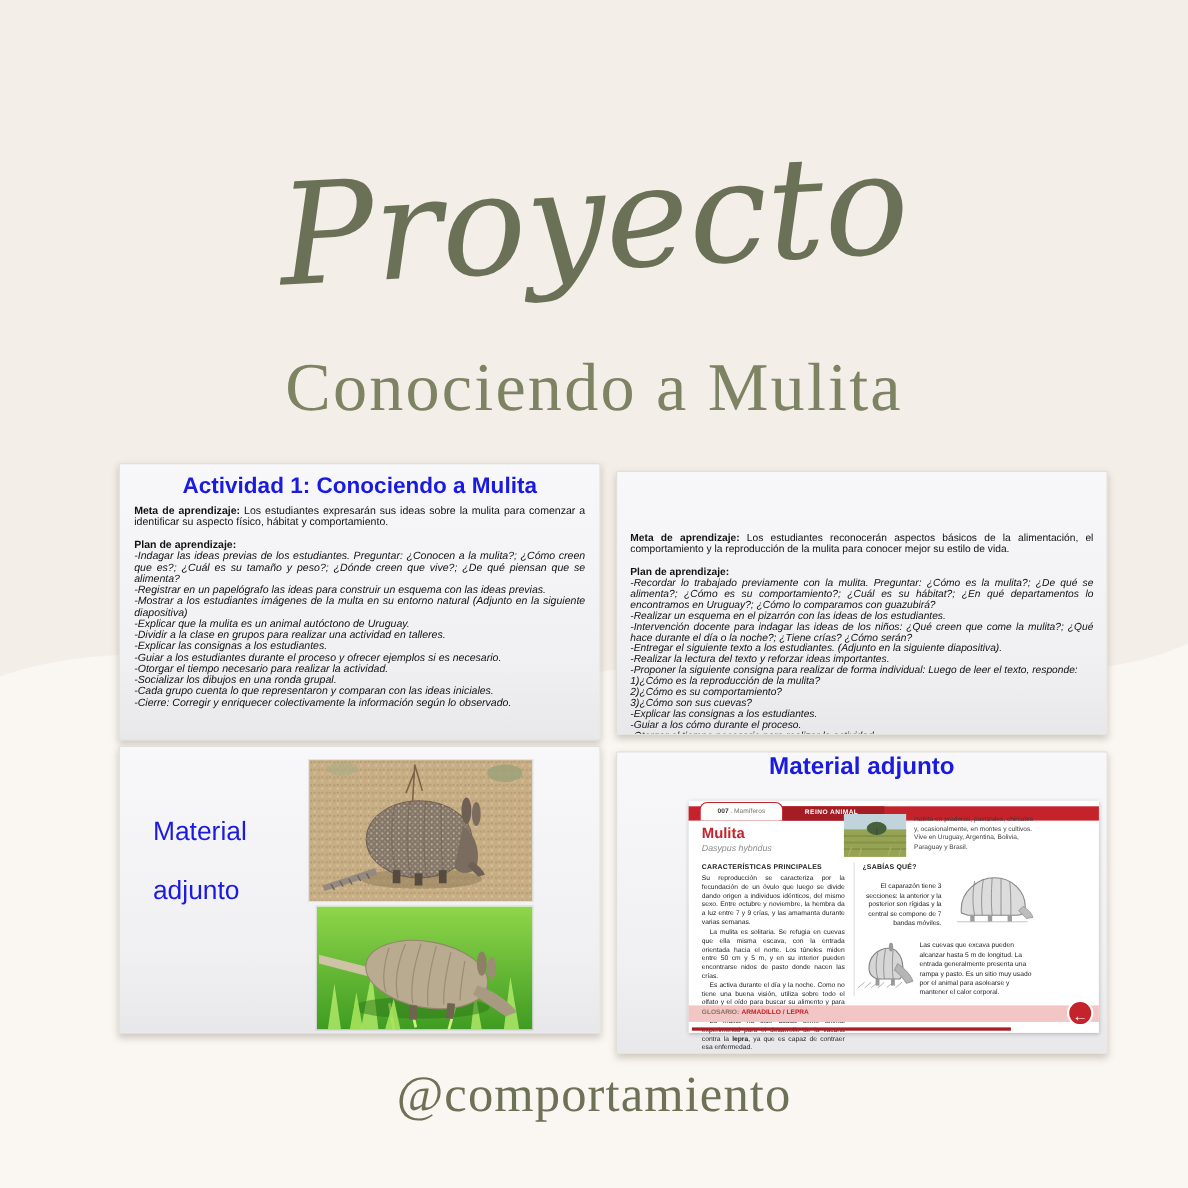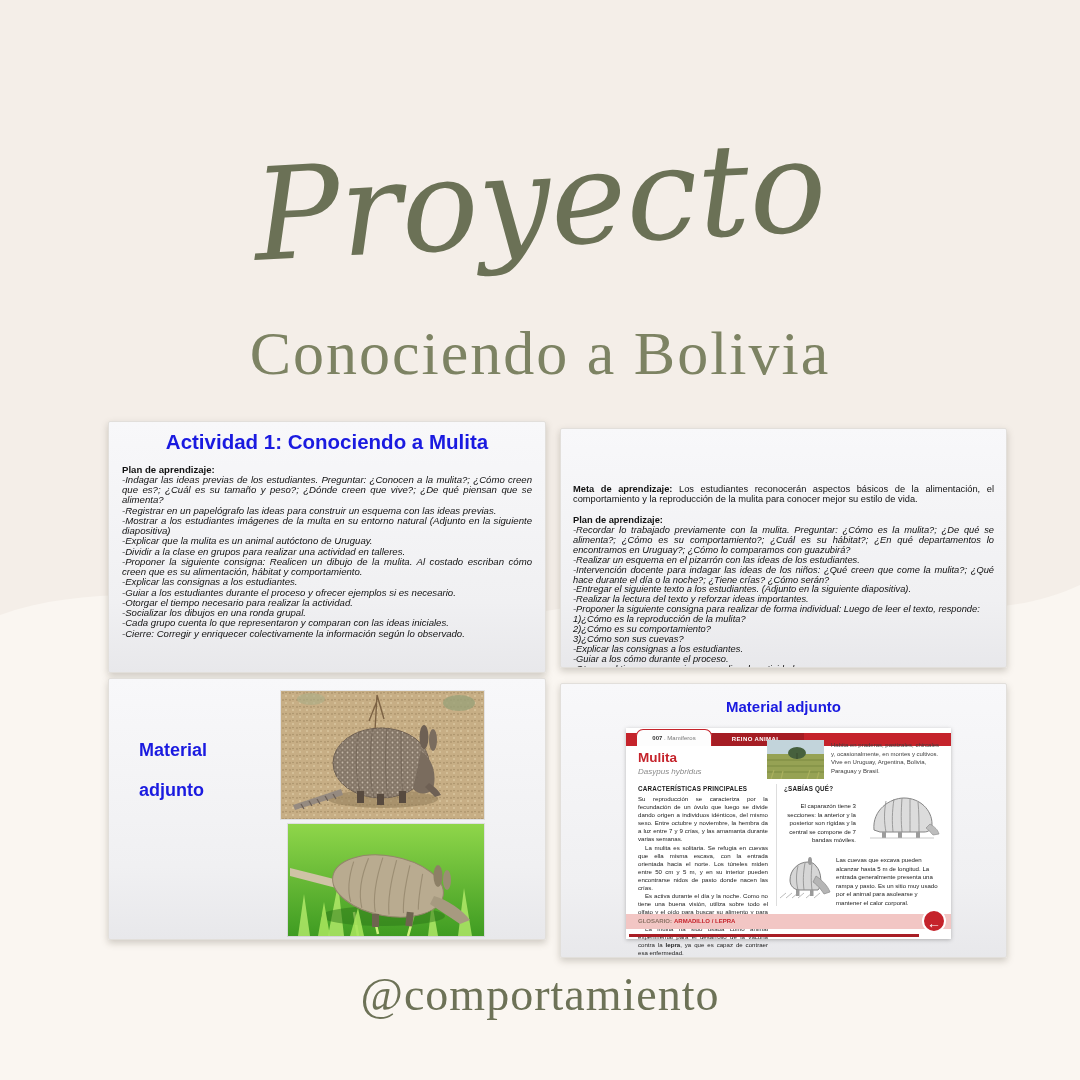--- a/index.html
+++ b/index.html
@@ -32,29 +32,29 @@
   .slide-a1 .s-title{font-size:20.5px;line-height:1.15;}
   .slide-a7 .s-title{font-size:19.5px;line-height:1.15;}
   .meta{margin-top:6px;text-align:justify;}
   .slide-a1 .body{font-size:9.6px;line-height:1.07;color:#111;}
   .slide-a7 .body{font-size:9.3px;line-height:1.07;color:#111;margin-top:48px;}
   .plan-label{font-weight:bold;margin-top:11px;}
   .pl{text-align:justify;font-style:italic;}
 
   
   .mat-left-label{position:absolute;left:30px;top:52px;color:#1a1ae0;
-    font-weight:bold;font-size:18px;line-height:2.2;}
+    font-weight:normal;font-size:24px;line-height:2.2;}
   .photo{position:absolute;box-shadow:0 0 0 1px rgba(0,0,0,.08);}
   .photo1{left:172px;top:12px;width:203px;height:128px;}
   .photo2{left:179px;top:145px;width:196px;height:112px;}
 
   
-  .mat-right-title{margin-top:14px;font-size:15px;}
+  .mat-right-title{font-size:22px;}
   .book{position:absolute;left:65px;top:44px;width:325px;height:211px;background:#fff;
-    box-shadow:0 1px 4px rgba(0,0,0,.25);font-family:"Liberation Sans",sans-serif;}
+    box-shadow:0 1px 4px rgba(0,0,0,.25);font-family:"Liberation Sans",sans-serif;padding-left:48px;}
   .book .redbar{position:absolute;left:0;top:5px;width:100%;height:13px;background:#c5232b;}
   .book .kingdom{position:absolute;left:82px;top:5px;width:96px;height:13px;background:#a51d24;
     color:#fff;font-size:6px;font-weight:bold;text-align:center;line-height:13px;letter-spacing:.4px;}
   .book .tab{position:absolute;left:10px;top:1px;width:74px;height:16px;background:#fdfdfd;
     border:1px solid #c5232b;border-bottom:none;border-radius:7px 7px 0 0;
     font-size:6px;text-align:center;line-height:16px;color:#777;}
   .book .tab b{color:#333;}
   .book .btitle{position:absolute;left:12px;top:22px;color:#c5232b;font-weight:bold;font-size:13.5px;}
   .book .species{position:absolute;left:12px;top:39px;color:#8a8a8a;font-style:italic;font-size:8px;}
   .book .habitat-photo{position:absolute;left:141px;top:12px;width:57px;height:39px;}
@@ -86,32 +86,32 @@
 <body>
 
 <div class="canvas">
 
   <svg class="bg-wave" viewBox="0 0 1080 1080" aria-hidden="true">
     <rect x="0" y="0" width="1080" height="1080" fill="#f4eee8"></rect>
     <path d="M0,615 C170,555 390,655 600,600 C790,552 940,650 1080,585 L1080,1080 L0,1080 Z" fill="#faf6f1"></path>
   </svg>
 
   <div class="script-title">Proyecto</div>
-  <div class="main-title">Conociendo a Bolivia</div>
+  <div class="main-title">Conociendo a Mulita</div>
 
   <div class="slide slide-a1">
     <div class="s-title">Actividad 1: Conociendo a Mulita</div>
     <div class="body">
+      <div class="meta"><b>Meta de aprendizaje:</b><span> Los estudiantes expresarán sus ideas sobre la mulita para comenzar a identificar su aspecto físico, hábitat y comportamiento.</span></div>
       <div class="plan-label">Plan de aprendizaje:</div>
       <div class="pl">-Indagar las ideas previas de los estudiantes. Preguntar: ¿Conocen a la mulita?; ¿Cómo creen que es?; ¿Cuál es su tamaño y peso?; ¿Dónde creen que vive?; ¿De qué piensan que se alimenta?</div>
       <div class="pl">-Registrar en un papelógrafo las ideas para construir un esquema con las ideas previas.</div>
       <div class="pl">-Mostrar a los estudiantes imágenes de la multa en su entorno natural (Adjunto en la siguiente diapositiva)</div>
       <div class="pl">-Explicar que la mulita es un animal autóctono de Uruguay.</div>
       <div class="pl">-Dividir a la clase en grupos para realizar una actividad en talleres.</div>
-      <div class="pl">-Proponer la siguiente consigna: Realicen un dibujo de la mulita. Al costado escriban cómo creen que es su alimentación, hábitat y comportamiento.</div>
       <div class="pl">-Explicar las consignas a los estudiantes.</div>
       <div class="pl">-Guiar a los estudiantes durante el proceso y ofrecer ejemplos si es necesario.</div>
       <div class="pl">-Otorgar el tiempo necesario para realizar la actividad.</div>
       <div class="pl">-Socializar los dibujos en una ronda grupal.</div>
       <div class="pl">-Cada grupo cuenta lo que representaron y comparan con las ideas iniciales.</div>
       <div class="pl">-Cierre: Corregir y enriquecer colectivamente la información según lo observado.</div>
     </div>
   </div>
 
   <div class="slide slide-a7">

